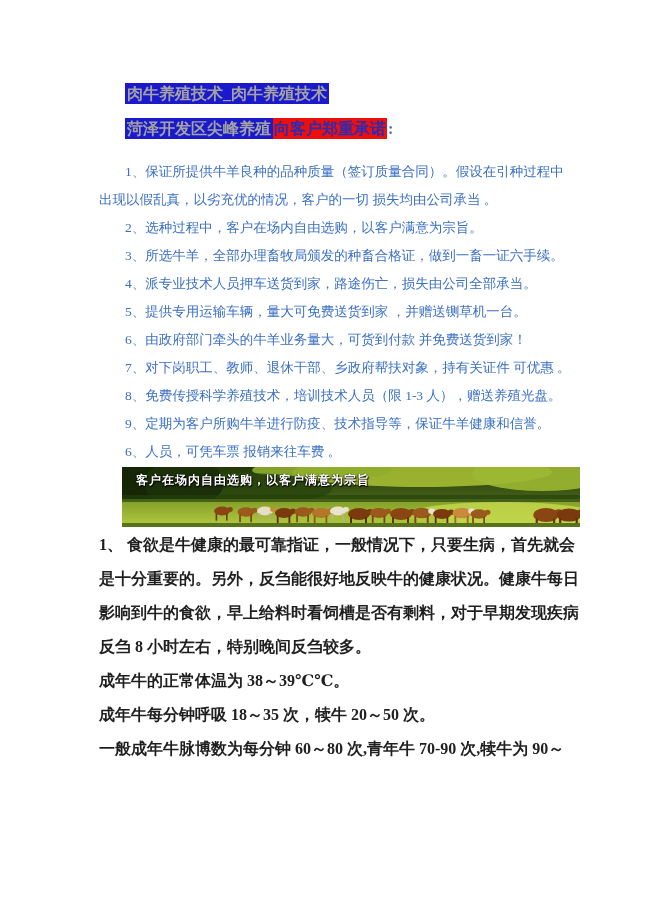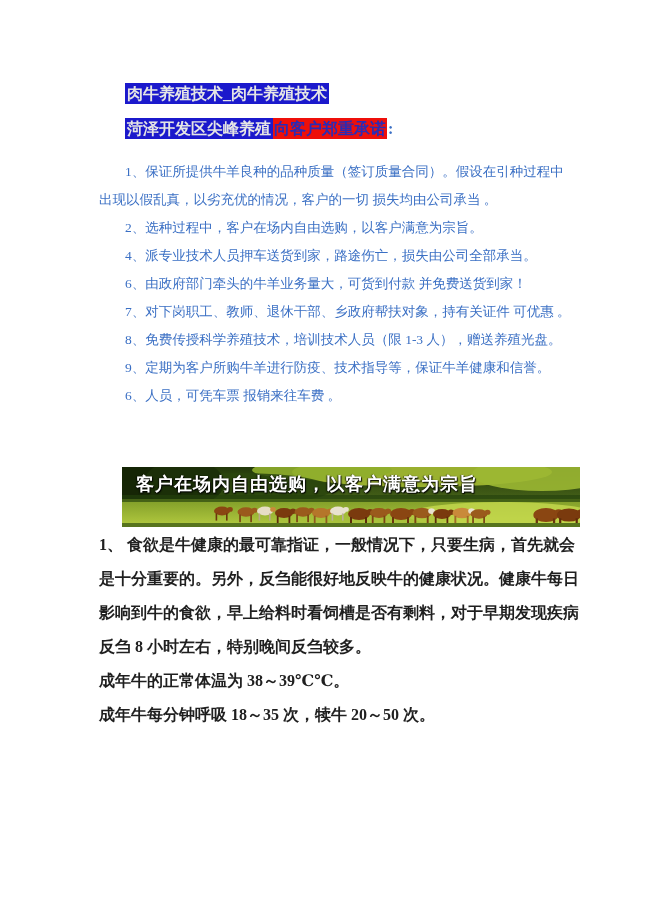--- a/index.html
+++ b/index.html
@@ -6,36 +6,36 @@
   .page {
     position:relative;
     width:650px; height:920px;
     background:#ffffff;
     overflow:hidden;
     font-family:"Liberation Serif","DejaVu Serif",serif;
   }
   
   .title-line1 { position:absolute; left:125px; top:84px; font-size:16px; font-weight:bold; }
   .title-line2 { position:absolute; left:125px; top:119px; font-size:16px; font-weight:bold; white-space:nowrap;text-align:right; }
-  .hl-blue { background:#1b19cc; color:#e5e5e5; padding:2px 2px; }
+  .hl-blue { background:#1b19cc; color:#a3a3a3; padding:2px 2px; }
   .hl-red  { background:#ee0f0a; color:#2b2bb4; padding:2px 1px; }
   .colon   { color:#3a6fc4; margin-left:1px; }
   
   .promises {
     position:absolute; left:99px; top:158px; width:475px;
     font-size:13.5px; color:#3a6fc4;
   }
   .pl { height:28px; line-height:28px; white-space:nowrap; }
   .pl.indent { padding-left:26px; }
   
   .photo { position:absolute; left:122px; top:467px; width:458px; height:60px; overflow:hidden; }
   .photo svg { display:block; width:458px; height:60px; }
   .caption {
     position:absolute; left:14px; top:5px;
-    color:#ffffff; font-weight:bold; font-size:18px; letter-spacing:1px;
+    color:#ffffff; font-weight:bold; font-size:12px; letter-spacing:1px;
     white-space:nowrap;
     text-shadow:1px 1px 1px rgba(0,0,0,0.85), -1px 0 1px rgba(0,0,0,0.5), 0 1px 2px rgba(0,0,0,0.6);
   }
   
   .body-text {
     position:absolute; left:99px; top:528px; width:480px;
     font-size:16px; color:#1f1f1f;font-weight:bold;
   }
   .bl { height:34px; line-height:34px; white-space:nowrap; }
 </style>
@@ -48,21 +48,23 @@
     <span class="hl-blue">肉牛养殖技术_肉牛养殖技术</span>
   </div>
   <div class="title-line2">
     <span class="hl-blue">菏泽开发区尖峰养殖</span><span class="hl-red">向客户郑重承诺</span><span class="colon">:</span>
   </div>
 
   <div class="promises">
     <div class="pl indent">1、保证所提供牛羊良种的品种质量（签订质量合同）。假设在引种过程中</div>
     <div class="pl">出现以假乱真，以劣充优的情况，客户的一切 损失均由公司承当 。</div>
     <div class="pl indent">2、选种过程中，客户在场内自由选购，以客户满意为宗旨。</div>
+    <div class="pl indent">3、所选牛羊，全部办理畜牧局颁发的种畜合格证，做到一畜一证六手续。</div>
     <div class="pl indent">4、派专业技术人员押车送货到家，路途伤亡，损失由公司全部承当。</div>
+    <div class="pl indent">5、提供专用运输车辆，量大可免费送货到家 ，并赠送铡草机一台。</div>
     <div class="pl indent">6、由政府部门牵头的牛羊业务量大，可货到付款 并免费送货到家！</div>
     <div class="pl indent">7、对下岗职工、教师、退休干部、乡政府帮扶对象，持有关证件 可优惠 。</div>
     <div class="pl indent">8、免费传授科学养殖技术，培训技术人员（限 1-3 人），赠送养殖光盘。</div>
     <div class="pl indent">9、定期为客户所购牛羊进行防疫、技术指导等，保证牛羊健康和信誉。</div>
     <div class="pl indent">6、人员，可凭车票 报销来往车费 。</div>
   </div>
 
   <div class="photo">
     <svg viewBox="0 0 458 60" preserveAspectRatio="none">
       <defs>
@@ -194,15 +196,16 @@
     <div class="caption">客户在场内自由选购，以客户满意为宗旨</div>
   </div>
 
   <div class="body-text">
     <div class="bl">1、 食欲是牛健康的最可靠指证，一般情况下，只要生病，首先就会</div>
     <div class="bl">是十分重要的。另外，反刍能很好地反映牛的健康状况。健康牛每日</div>
     <div class="bl">影响到牛的食欲，早上给料时看饲槽是否有剩料，对于早期发现疾病</div>
     <div class="bl">反刍 8 小时左右，特别晚间反刍较多。</div>
     <div class="bl">成年牛的正常体温为 38～39℃℃。</div>
     <div class="bl">成年牛每分钟呼吸 18～35 次，犊牛 20～50 次。</div>
+    <div class="bl">一般成年牛脉博数为每分钟 60～80 次,青年牛 70-90 次,犊牛为 90～</div>
   </div>
 
 </div>
 
 </body></html>

